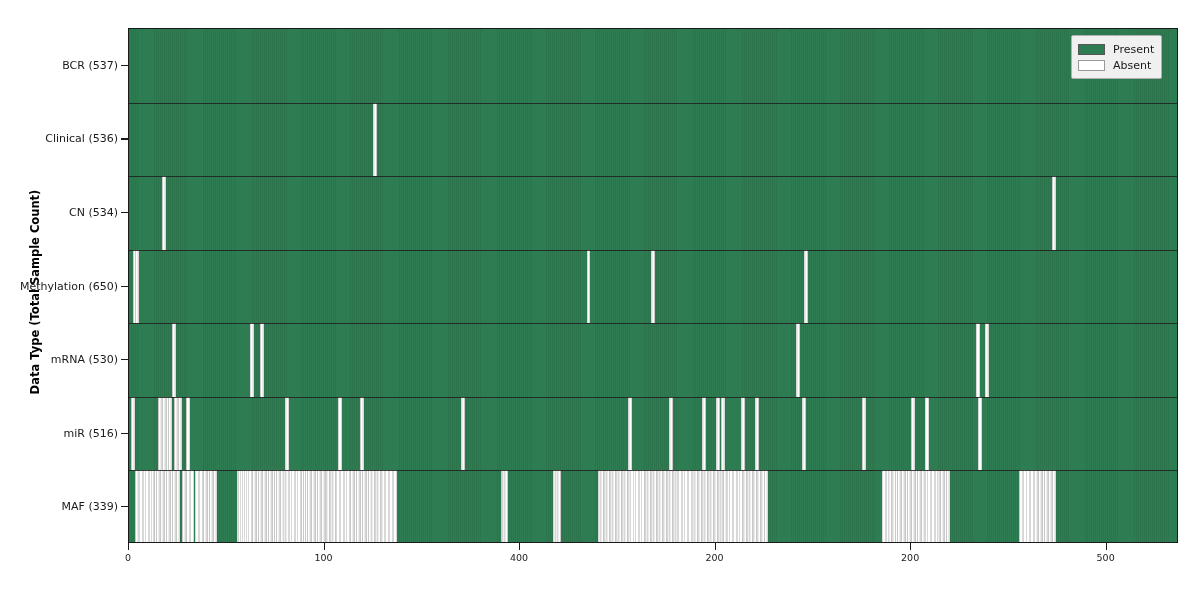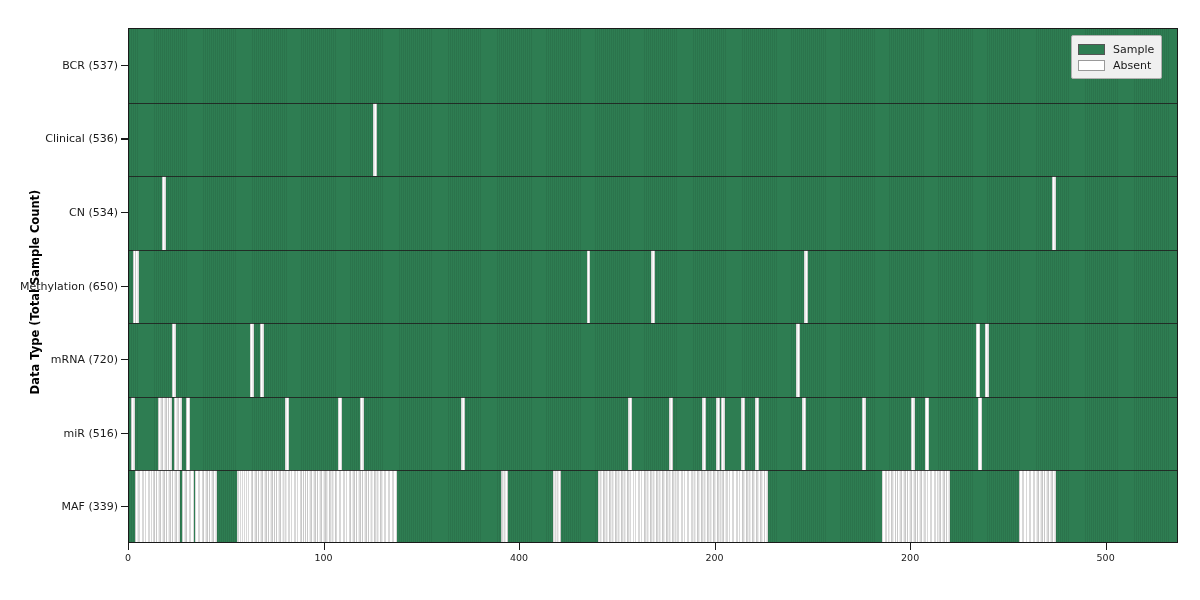--- a/index.html
+++ b/index.html
@@ -420,21 +420,21 @@
   <div id="yticks">
       <div class="ytick-mark" style="top: 64.7857px;"></div>
       <div class="ytick-label" style="left: 0px; width: 118px; top: 64.7857px;">BCR (537)</div>
       <div class="ytick-mark" style="top: 138.357px;"></div>
       <div class="ytick-label" style="left: 0px; width: 118px; top: 138.357px;">Clinical (536)</div>
       <div class="ytick-mark" style="top: 211.929px;"></div>
       <div class="ytick-label" style="left: 0px; width: 118px; top: 211.929px;">CN (534)</div>
       <div class="ytick-mark" style="top: 285.5px;"></div>
       <div class="ytick-label" style="left: 0px; width: 118px; top: 285.5px;">Methylation (650)</div>
       <div class="ytick-mark" style="top: 359.071px;"></div>
-      <div class="ytick-label" style="left: 0px; width: 118px; top: 359.071px;">mRNA (720)</div>
+      <div class="ytick-label" style="left: 0px; width: 118px; top: 359.071px;">mRNA (530)</div>
       <div class="ytick-mark" style="top: 432.643px;"></div>
       <div class="ytick-label" style="left: 0px; width: 118px; top: 432.643px;">miR (516)</div>
       <div class="ytick-mark" style="top: 506.214px;"></div>
       <div class="ytick-label" style="left: 0px; width: 118px; top: 506.214px;">MAF (339)</div>
     </div>
   <div id="xticks">
       <div class="xtick-mark" style="left: 128px;"></div>
       <div class="xtick-label" style="left: 128px;">0</div>
       <div class="xtick-mark" style="left: 323.531px;"></div>
       <div class="xtick-label" style="left: 323.531px;">100</div>
@@ -445,21 +445,21 @@
       <div class="xtick-mark" style="left: 910.123px;"></div>
       <div class="xtick-label" style="left: 910.123px;">200</div>
       <div class="xtick-mark" style="left: 1105.65px;"></div>
       <div class="xtick-label" style="left: 1105.65px;">500</div>
     </div>
 
 
   <div id="legend">
     <div class="legend-row">
       <span class="legend-swatch" style="background: rgb(46, 125, 82);"></span>
-      <span class="legend-text">Sample</span>
+      <span class="legend-text">Present</span>
     </div>
     <div class="legend-row">
       <span class="legend-swatch" style="background: rgb(255, 255, 255); border-color: rgb(153, 153, 153);"></span>
       <span class="legend-text">Absent</span>
     </div>
   </div>
 
 </div>
 
 </body></html>

